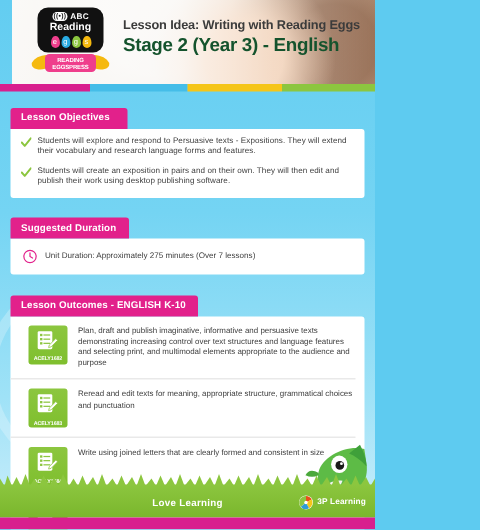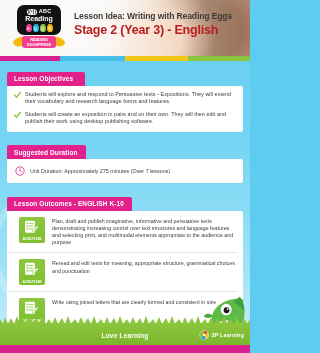--- a/index.html
+++ b/index.html
@@ -21,20 +21,21 @@
     overflow: hidden;
   }
 
   
   .header {
     position: relative;
     width: 250px;
     height: 56px;
     overflow: hidden;
     background: #cfc3b4;
+    margin-left: 8px;
   }
   .header-photo {
     position: absolute;
     inset: 0;
     background:
       radial-gradient(circle at 62% 70%, rgba(243,206,176,0.95) 0 16%, rgba(243,206,176,0) 38%),
       radial-gradient(circle at 86% 55%, rgba(120,78,52,0.75) 0 13%, rgba(120,78,52,0) 34%),
       radial-gradient(circle at 90% 85%, rgba(228,183,152,0.9) 0 14%, rgba(228,183,152,0) 36%),
       radial-gradient(circle at 40% 20%, rgba(255,255,255,0.55) 0 25%, rgba(255,255,255,0) 55%),
       linear-gradient(120deg, #e9e2d8 0%, #ded3c4 35%, #cdbba6 60%, #b99f86 100%);
@@ -146,21 +147,21 @@
   .title-kicker {
     font-size: 8.5px;
     font-weight: bold;
     color: #3b3b3b;
     letter-spacing: -0.1px;
     white-space: nowrap;
   }
   .title-main {
     font-size: 12.5px;
     font-weight: bold;
-    color: #b91c1c;
+    color: #14532d;
     letter-spacing: -0.2px;
     margin-top: 2px;
     white-space: nowrap;
   }
 
   
   .stripe {
     display: flex;
     width: 250px;
     height: 5px;

